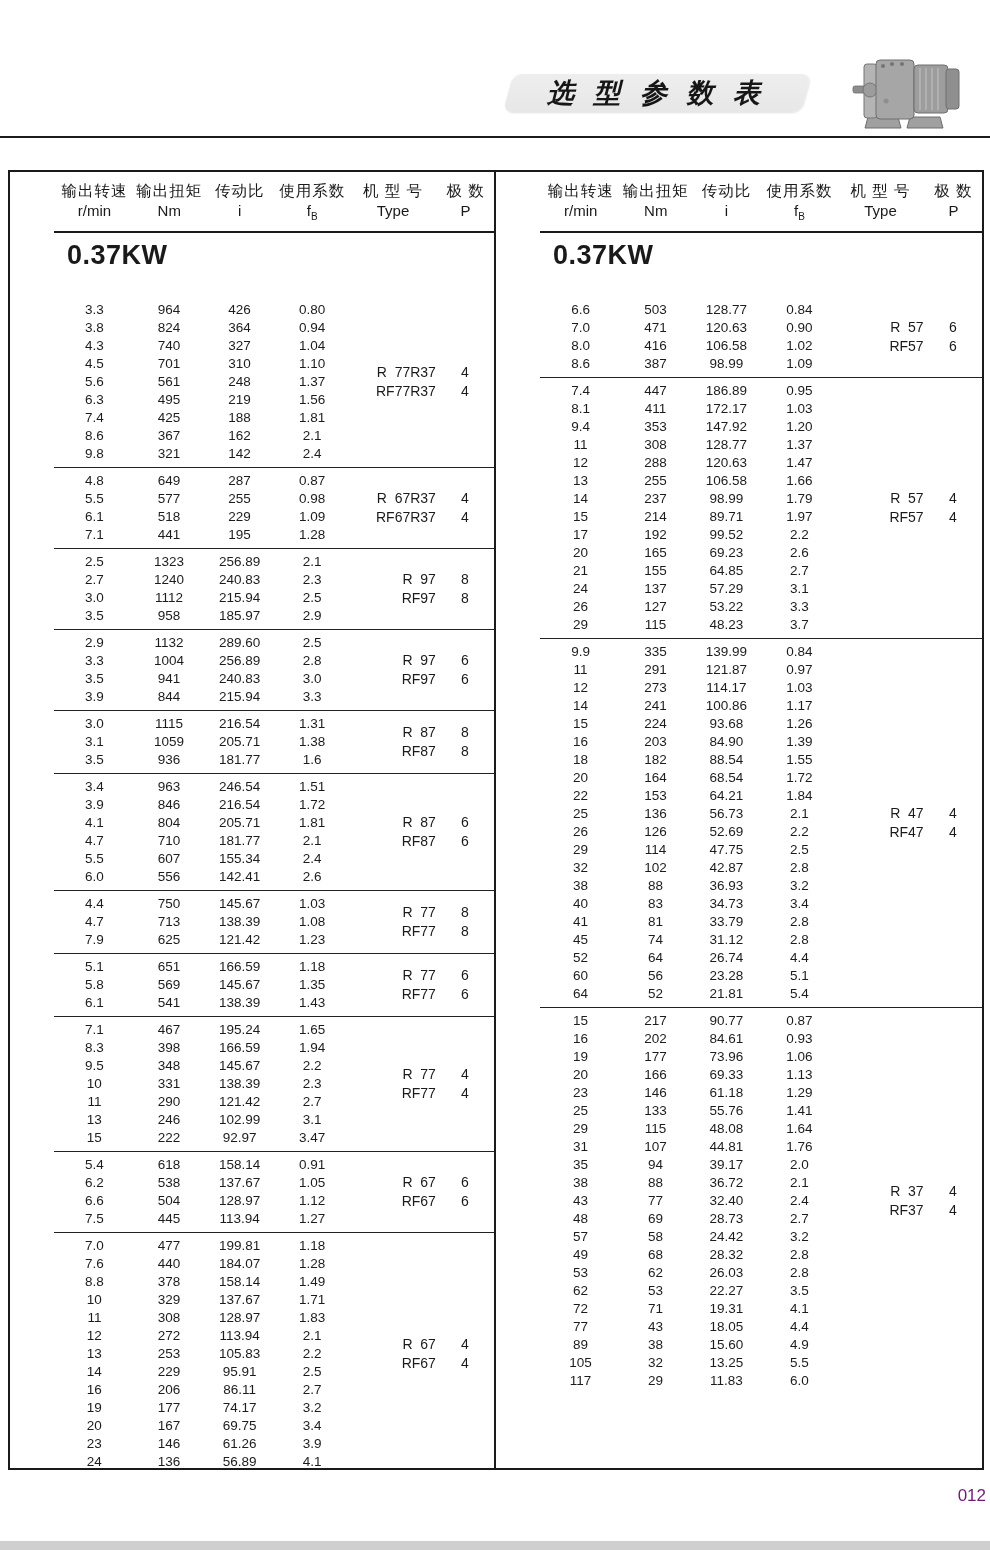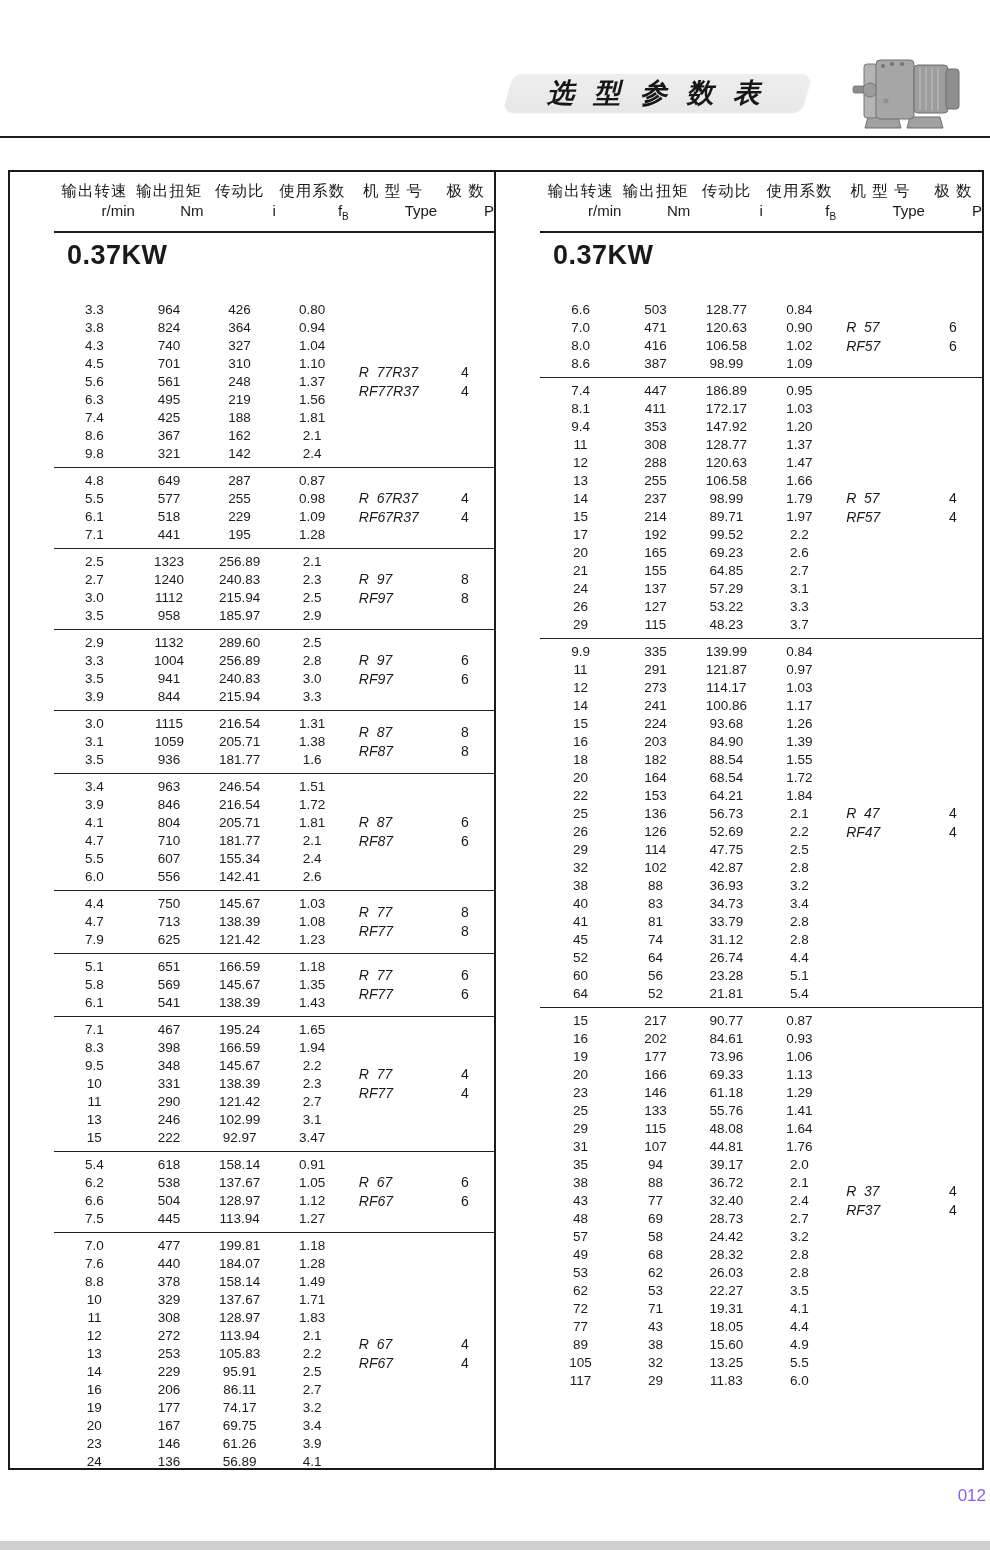--- a/index.html
+++ b/index.html
@@ -34,42 +34,42 @@
   }
   .half{width:50%;box-sizing:border-box;display:flex;flex-direction:column;padding-left:44px;}
   .half.left{border-right:2px solid var(--ink);}
   .col-headers{
     display:grid;grid-template-columns:18.4% 15.6% 16.4% 16.6% 20.1% 12.9%;
     height:61px;min-height:61px;border-bottom:2px solid var(--ink);box-sizing:border-box;
     align-content:center;row-gap:3px;
   }
   .hcell{text-align:center;}
   .hcn{font-size:15.5px;letter-spacing:1px;white-space:nowrap;}
-  .hunit{font-size:15px;text-align:right;}
+  .hunit{font-size:15px;}
   .hunit sub{font-size:10px;}
   .kw{
     height:44px;min-height:44px;display:flex;align-items:center;
     padding-left:13px;font-weight:bold;font-size:27px;letter-spacing:0.5px;
   }
   .groups{display:flex;flex-direction:column;margin-top:20px;}
   .group{display:flex;padding:4px 0;}
   .group + .group{border-top:1.6px solid #222;}
   .g-rows{
     width:67%;display:grid;
     grid-template-columns:27.4% 23.3% 24.5% 24.8%;
     grid-auto-rows:18px;
   }
   .g-row{display:contents;}
   .cell{text-align:center;font-size:13.5px;line-height:18px;color:#1c1c1c;white-space:nowrap;}
   .g-type{width:33%;display:flex;flex-direction:column;justify-content:center;}
   .type-line{display:grid;grid-template-columns:60% 40%;line-height:19px;}
-  .type-label{font-size:14px;white-space:pre;padding-left:10px;text-align:left;font-style:italic;}
+  .type-label{font-size:14px;white-space:pre;padding-left:10px;text-align:right;}
   .type-p{font-size:14px;text-align:center;}
   
-  .page-number{position:absolute;right:4px;top:1486px;font-size:17px;color:#8b5cf6;}
+  .page-number{position:absolute;right:4px;top:1486px;font-size:17px;color:#701a75;}
   .bottom-bar{position:absolute;left:0;top:1541px;width:990px;height:9px;background:var(--footer-bar);}
 </style>
 </head>
 <body>
 
 <div class="page">
 
   <div class="banner">
     <span class="banner-text">选 型 参 数 表</span>
   </div>

